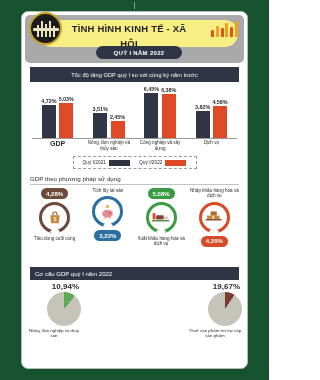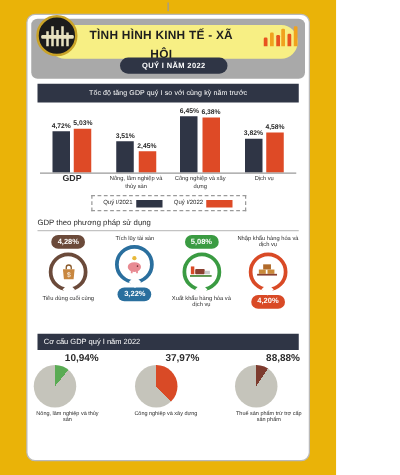--- a/index.html
+++ b/index.html
@@ -5,21 +5,21 @@
   * { box-sizing: border-box; margin: 0; padding: 0; }
   html, body {
     width: 269px; height: 380px;
     background: #ffffff;
     font-family: "Liberation Sans", sans-serif;
     overflow: hidden;
   }
   .page {
     position: relative;
     width: 269px; height: 380px;
-    background: #eab308;
+    background: #14532d;
     padding: 0;
   }
 
   .tick-mark {
     position: absolute;
     top: 2px; left: 134px;
     width: 1px; height: 7px;
     background: #9a9a9a;
   }
 
@@ -273,21 +273,21 @@
   .pie-row {
     margin: 2px 5px 0 5px;
     height: 62px;
     display: flex;
     justify-content: space-between;
   }
   .pie-cell {
     width: 54px;
     display: flex;
     flex-direction: column;
-    align-items: flex-start;
+    align-items: flex-end;
   }
   .pie-val {
     font-size: 8px;
     font-weight: bold;
     color: #2b2b2b;
     align-self: flex-end;
     margin-right: 2px;
   }
   .pie {
     width: 34px; height: 34px;
@@ -478,28 +478,23 @@
     <div class="sec-head3">Cơ cấu GDP quý I năm 2022</div>
 
     <div class="pie-row">
 
       <div class="pie-cell">
         <div class="pie-val">10,94%</div>
         <div class="pie" style="background:conic-gradient(#5aab54 0 10.94%, #c5c4bb 10.94% 100%);"></div>
         <div class="pie-label">Nông, lâm nghiệp và thủy sản</div>
       </div>
 
+
+
       <div class="pie-cell">
-        <div class="pie-val">37,97%</div>
-        <div class="pie" style="background:conic-gradient(#d94a26 0 37.97%, #c5c4bb 37.97% 100%);"></div>
-        <div class="pie-label">Công nghiệp và xây dựng</div>
-      </div>
-
-
-      <div class="pie-cell">
-        <div class="pie-val">88,88%</div>
+        <div class="pie-val">19,67%</div>
         <div class="pie" style="background:conic-gradient(#7d3b2e 0 9.39%, #c5c4bb 9.39% 100%);"></div>
         <div class="pie-label">Thuế sản phẩm trừ trợ cấp sản phẩm</div>
       </div>
     </div>
 
   </div>
 </div>
 
 </body></html>

